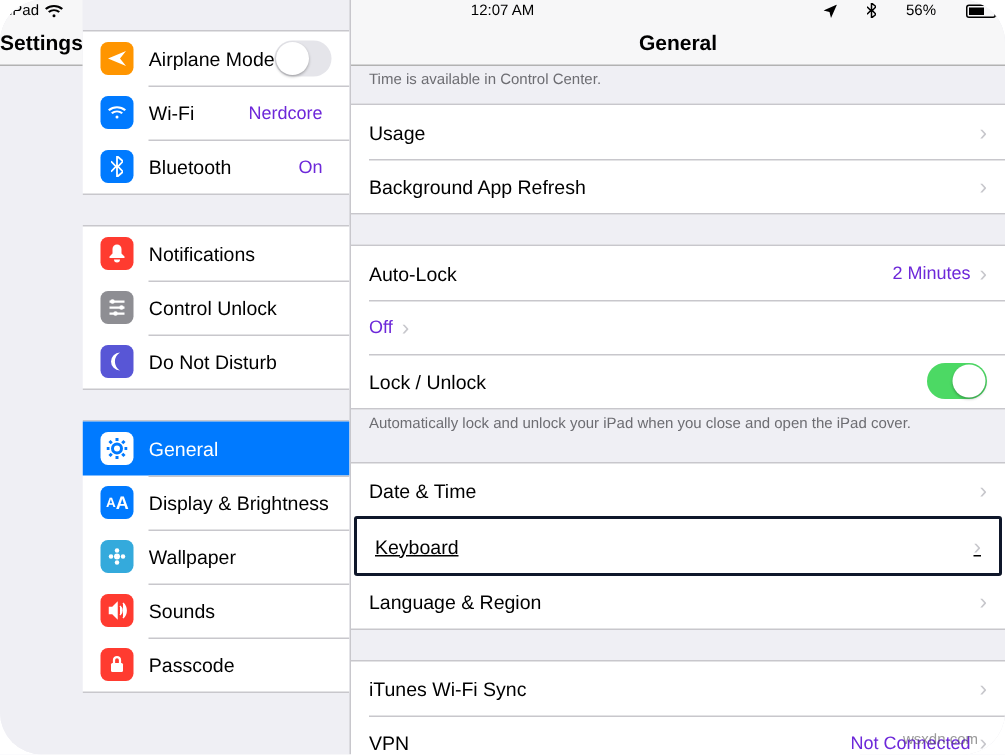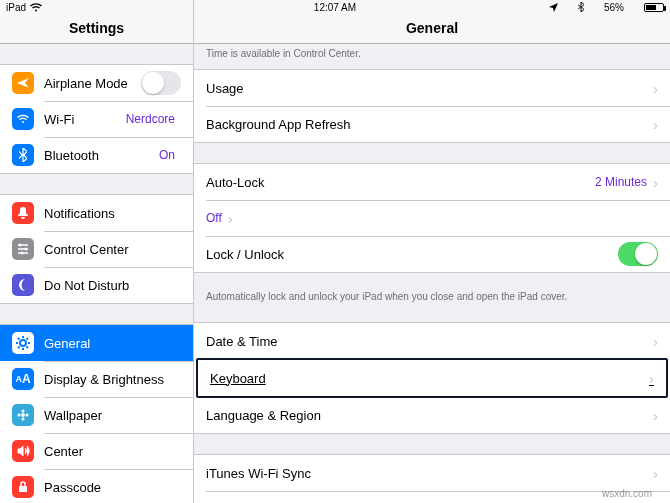--- a/index.html
+++ b/index.html
@@ -1,29 +1,29 @@
 <!DOCTYPE html>
 <html><head>
 <meta charset="utf-8">
 <style>
   * { box-sizing: border-box; margin: 0; padding: 0; }
   html, body { font-family: -apple-system, "Helvetica Neue", Helvetica, Arial, sans-serif; font-size: 13px; color: #000; background: #fff; }
-  .device { width: 670px; height: 503px; position: relative; overflow: hidden; background: #efeff4; }
+  .device { width: 670px; height: 503px; position: relative; overflow: hidden; background: #efeff4; border-radius: 28px; }
 
   
   .status-bar { position: absolute; top: 0; left: 0; right: 0; height: 14px; font-size: 10px; color: #000; display: flex; align-items: center; padding: 0 6px; z-index: 50; }
   .status-center { position: absolute; left: 50%; transform: translateX(-50%); }
   .status-right { margin-left: auto; display: flex; gap: 20px; align-items: center; }
   .battery-shell { width: 20px; height: 9px; border: 1px solid #000; border-radius: 2px; position: relative; display: inline-block; }
   .battery-shell::after { content: ""; position: absolute; right: -3px; top: 2px; width: 2px; height: 5px; background: #000; border-radius: 0 1px 1px 0; }
   .battery-fill { position: absolute; left: 1px; top: 1px; bottom: 1px; width: 56%; background: #000; }
 
   
   .columns { position: absolute; top: 0; left: 0; right: 0; bottom: 0; display: flex; }
-  .col-left { width: 194px; flex: none; background: #efeff4; display: flex; flex-direction: column; border-right: 1px solid #c8c7cc; }
+  .col-left { width: 234px; flex: none; background: #efeff4; display: flex; flex-direction: row; border-right: 1px solid #c8c7cc; }
   .col-right { flex: 1; background: #efeff4; display: flex; flex-direction: column; }
 
   .nav-bar { height: 44px; flex: none; display: flex; align-items: center; justify-content: center; border-bottom: 1px solid #b2b2b2; background: #f7f7f8; position: relative; padding-top: 12px; }
   .nav-title { font-weight: 600; font-size: 14px; }
 
   .scroll { flex: 1; overflow-y: auto; overflow-x: hidden; }
   .scroll::-webkit-scrollbar { width: 0; }
 
   
   .group { margin-top: 20px; background: #fff; border-top: 1px solid #c8c7cc; border-bottom: 1px solid #c8c7cc; }
@@ -43,21 +43,21 @@
   .row.selected .app-icon { color:#007aff; background:#fff; }
   .row.selected + .row::before { left: 0; }
 
   
   .toggle { width: 40px; height: 24px; border-radius: 12px; position: relative; background: #e5e5ea; }
   .toggle.on { background: #4cd964; }
   .toggle .knob { position: absolute; top: 1px; width: 22px; height: 22px; border-radius: 50%; background: #fff; box-shadow: 0 1px 2px rgba(0,0,0,.3); }
   .toggle .knob { left: 1px; }
   .toggle.on .knob { left: auto; right: 1px; }
 
-  .footnote { font-size: 10px; color: #6d6d72; padding: 18px 12px 0 12px; }
+  .footnote { font-size: 10px; color: #6d6d72; padding: 4px 12px 0 12px; }
   .truncated-top { font-size: 10px; color: #6d6d72; padding: 4px 12px 0 12px; }
 
   
   .col-right .row + .row::before { left: 12px; }
 
   .highlight-box { border: 2px solid #0f172a; border-radius: 2px; margin: -1px 2px; text-decoration: underline; }
 
   .watermark { position: absolute; right: 18px; bottom: 4px; font-size: 10px; color: #555; opacity: .6; z-index: 100; }
 
   svg { display: block; }
@@ -144,21 +144,21 @@
           </div>
           <div class="row with-icon">
             <span class="app-icon bg-gray">
                 <svg width="14" height="14" viewBox="0 0 14 14">
                   <path d="M2 3h10M2 7h10M2 11h10" stroke="#fff" stroke-width="1.5"></path>
                   <circle cx="4" cy="3" r="1.5" fill="#fff"></circle>
                   <circle cx="10" cy="7" r="1.5" fill="#fff"></circle>
                   <circle cx="6" cy="11" r="1.5" fill="#fff"></circle>
                 </svg>
               </span>
-            <span class="label">Control Center</span>
+            <span class="label">Control Unlock</span>
           </div>
           <div class="row with-icon">
             <span class="app-icon bg-purple">
                 <svg width="14" height="14" viewBox="0 0 14 14">
                   <path d="M9 1a6 6 0 100 12A7 7 0 019 1z" fill="#fff"></path>
                 </svg>
               </span>
             <span class="label">Do Not Disturb</span>
           </div>
         </div>
@@ -188,21 +188,21 @@
                 </svg>
               </span>
             <span class="label">Wallpaper</span>
           </div>
           <div class="row with-icon">
             <span class="app-icon bg-red">
                 <svg width="14" height="14" viewBox="0 0 14 14">
                   <path d="M2 5v4h2l3 3V2L4 5H2zm7-1a4 4 0 010 6M11 2a7 7 0 010 10" stroke="#fff" fill="#fff" stroke-width="1"></path>
                 </svg>
               </span>
-            <span class="label">Center</span>
+            <span class="label">Sounds</span>
           </div>
           <div class="row with-icon">
             <span class="app-icon bg-red">
                 <svg width="14" height="14" viewBox="0 0 14 14">
                   <rect x="3" y="6" width="8" height="6" rx="1" fill="#fff"></rect>
                   <path d="M5 6V4a2 2 0 114 0v2" stroke="#fff" fill="none" stroke-width="1.5"></path>
                 </svg>
               </span>
             <span class="label">Passcode</span>
           </div>

